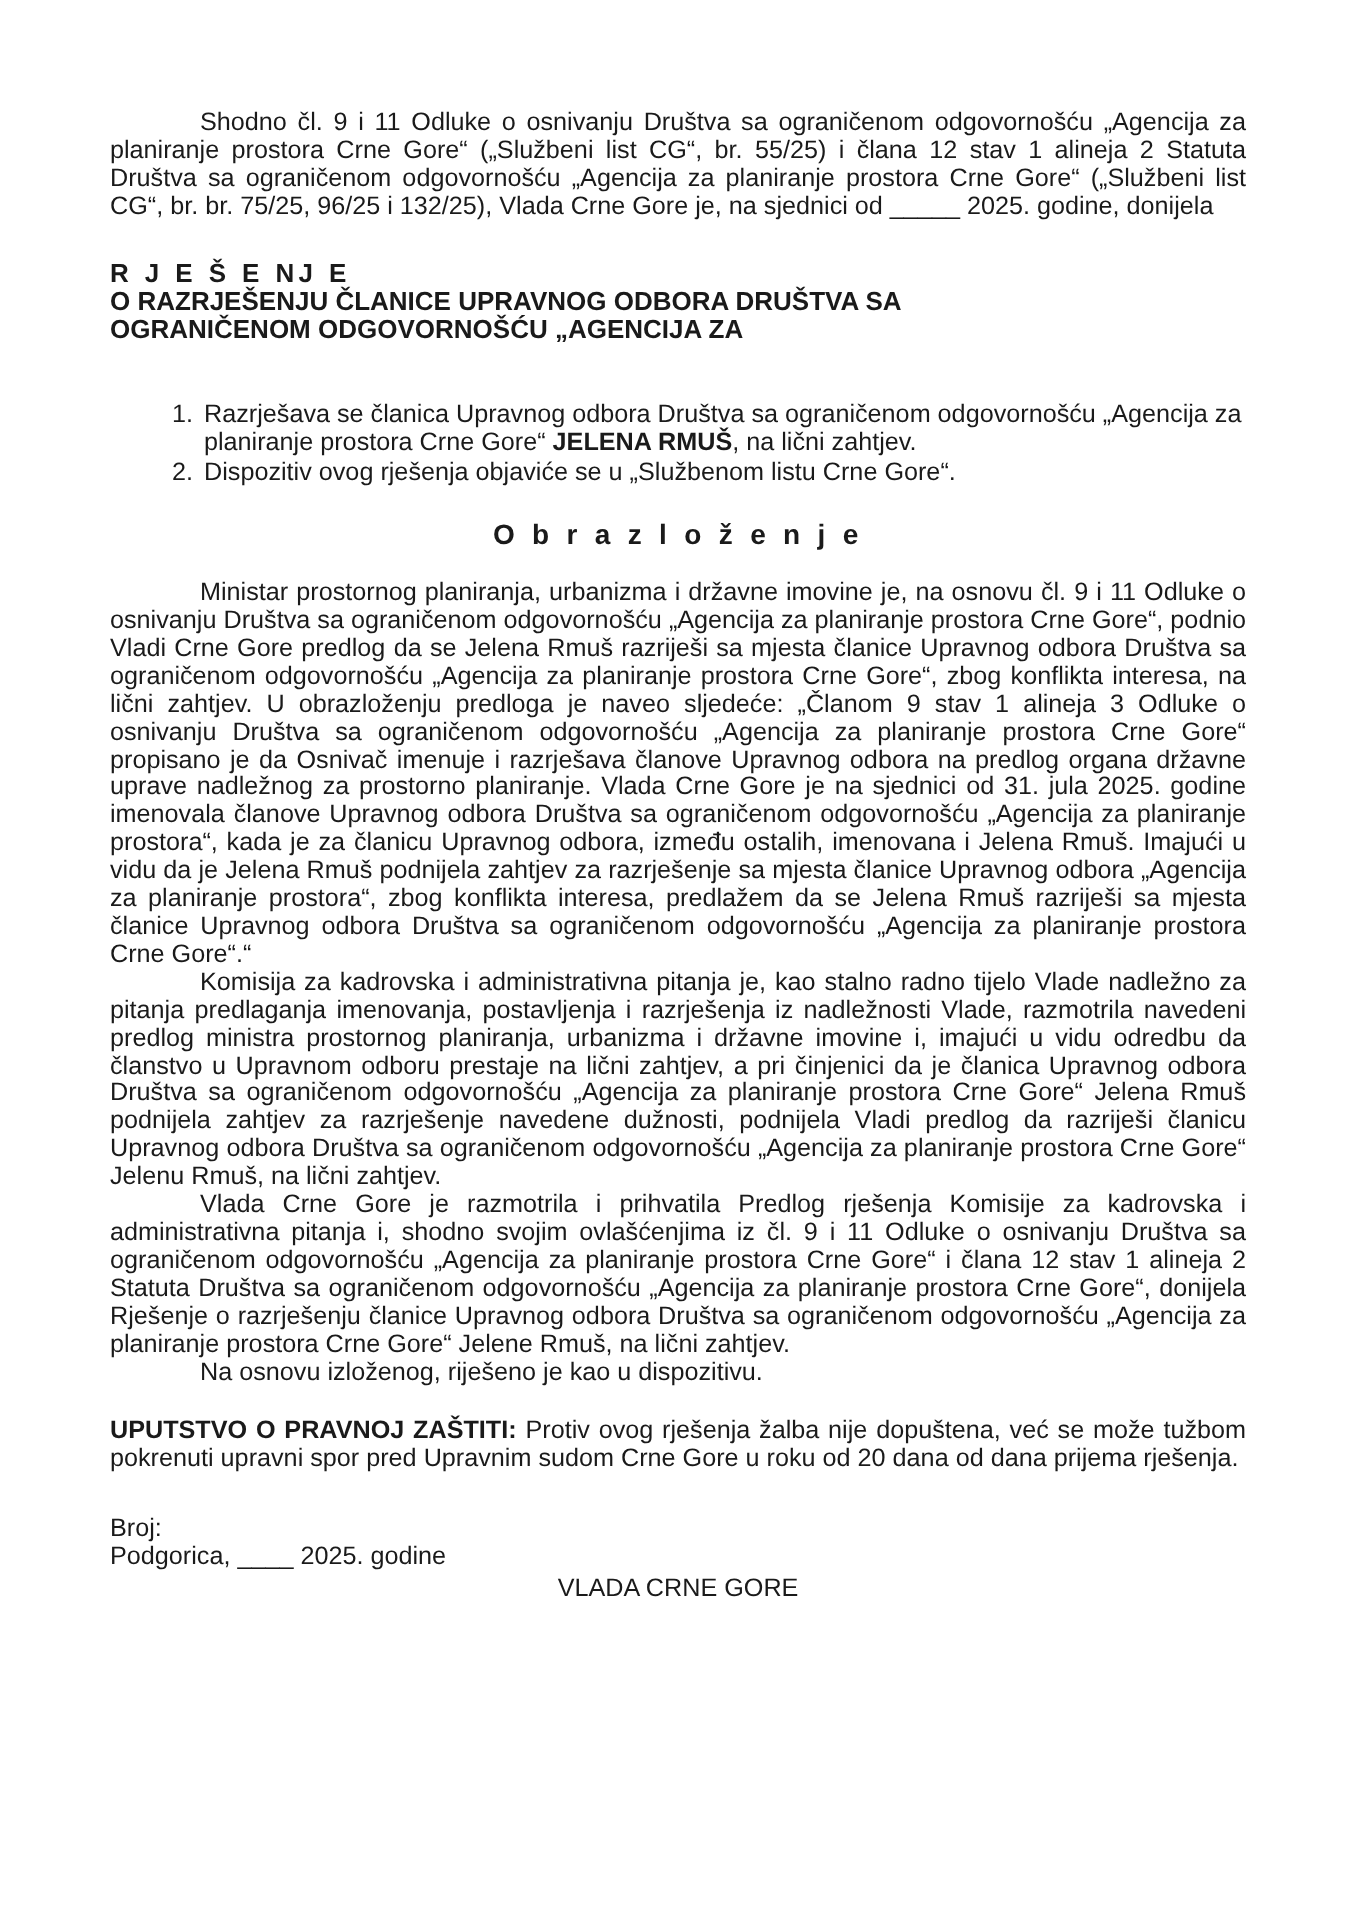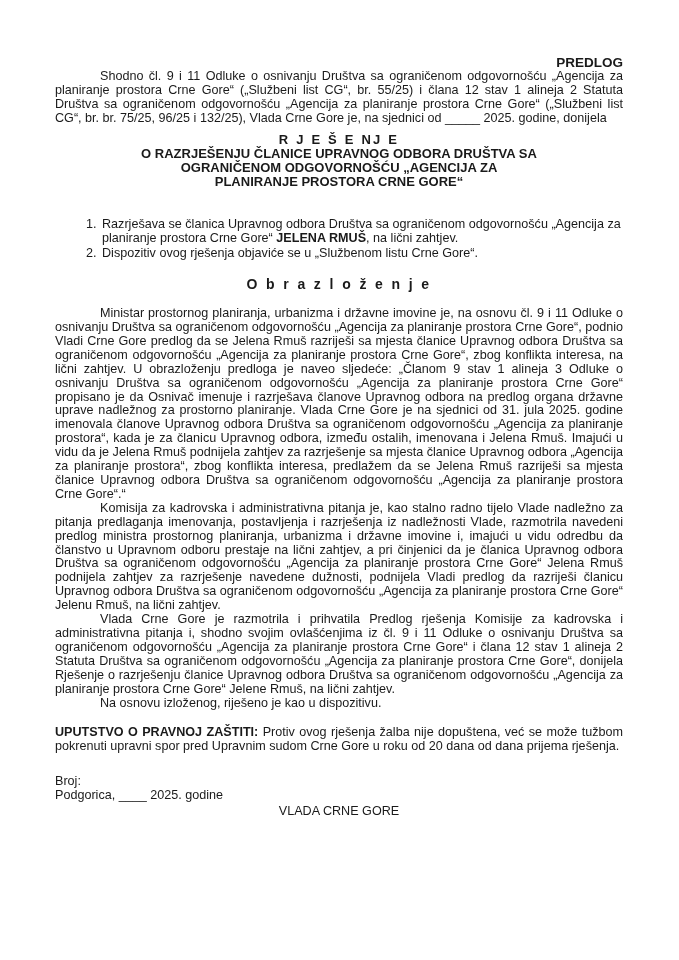--- a/index.html
+++ b/index.html
@@ -2,48 +2,46 @@
 <html><head>
 <meta charset="utf-8">
 <style>
   html, body { margin:0; padding:0; background:#ffffff; }
   body { width:679px; height:960px; position:relative; overflow:hidden;
          font-family:"Liberation Sans", sans-serif; color:#1a1a1a; font-size:12.6px; }
   .page { position:absolute; left:55px; top:55px; width:568px; }
   .predlog { text-align:right; font-weight:bold; font-size:13.5px; line-height:15px; }
   p { margin:0; line-height:13.9px; text-align:justify; }
   .indent { text-indent:45px; }
-  .title-block { margin-top:7px; text-align:center; font-weight:bold; font-size:13px; line-height:14px; }
+  .title-block { margin-top:19px; font-weight:bold; font-size:13px; line-height:14px; }
   .title-spaced { letter-spacing:2.2px; }
   ol { margin:28px 0 0 0; padding-left:45px; }
   ol li { line-height:14.5px; text-align:left; padding-left:2px; }
   .obraz { margin-top:17px; text-align:center; font-weight:bold; letter-spacing:2.4px; font-size:14px; line-height:14px; }
   .body-block { margin-top:16px; }
   .uputstvo { margin-top:16px; }
   .footer { margin-top:20px; }
   .left-line { line-height:14.2px; }
   .vlada { text-align:center; font-weight:normal; margin-top:1px; line-height:14px; }
   .sig { margin-top:15px; padding-left:317px; line-height:14px; }
   .sig .title { font-weight:bold; }
   b { font-weight:bold; }
 </style>
 </head>
 <body>
 
 <div class="page">
 
-  <div class="predlog">PREDLOG</div>
 
   <p class="indent">Shodno čl. 9 i 11 Odluke o osnivanju Društva sa ograničenom odgovornošću „Agencija za planiranje prostora Crne Gore“ („Službeni list CG“, br. 55/25) i člana 12 stav 1 alineja 2 Statuta Društva sa ograničenom odgovornošću „Agencija za planiranje prostora Crne Gore“ („Službeni list CG“, br. br. 75/25, 96/25 i 132/25), Vlada Crne Gore je, na sjednici od _____ 2025. godine, donijela</p>
 
   <div class="title-block">
     <div class="title-spaced">R J E Š E NJ E</div>
     <div>O RAZRJEŠENJU ČLANICE UPRAVNOG ODBORA DRUŠTVA SA</div>
     <div>OGRANIČENOM ODGOVORNOŠĆU „AGENCIJA ZA</div>
-    <div>PLANIRANJE PROSTORA CRNE GORE“</div>
   </div>
 
   <ol>
     <li><span>Razrješava se članica Upravnog odbora Društva sa ograničenom odgovornošću „Agencija za planiranje prostora Crne Gore“ </span><b>JELENA RMUŠ</b><span>, na lični zahtjev.</span></li>
     <li><span>Dispozitiv ovog rješenja objaviće se u „Službenom listu Crne Gore“.</span></li>
   </ol>
 
   <div class="obraz">O b r a z l o ž e n j e</div>
 
   <div class="body-block">

